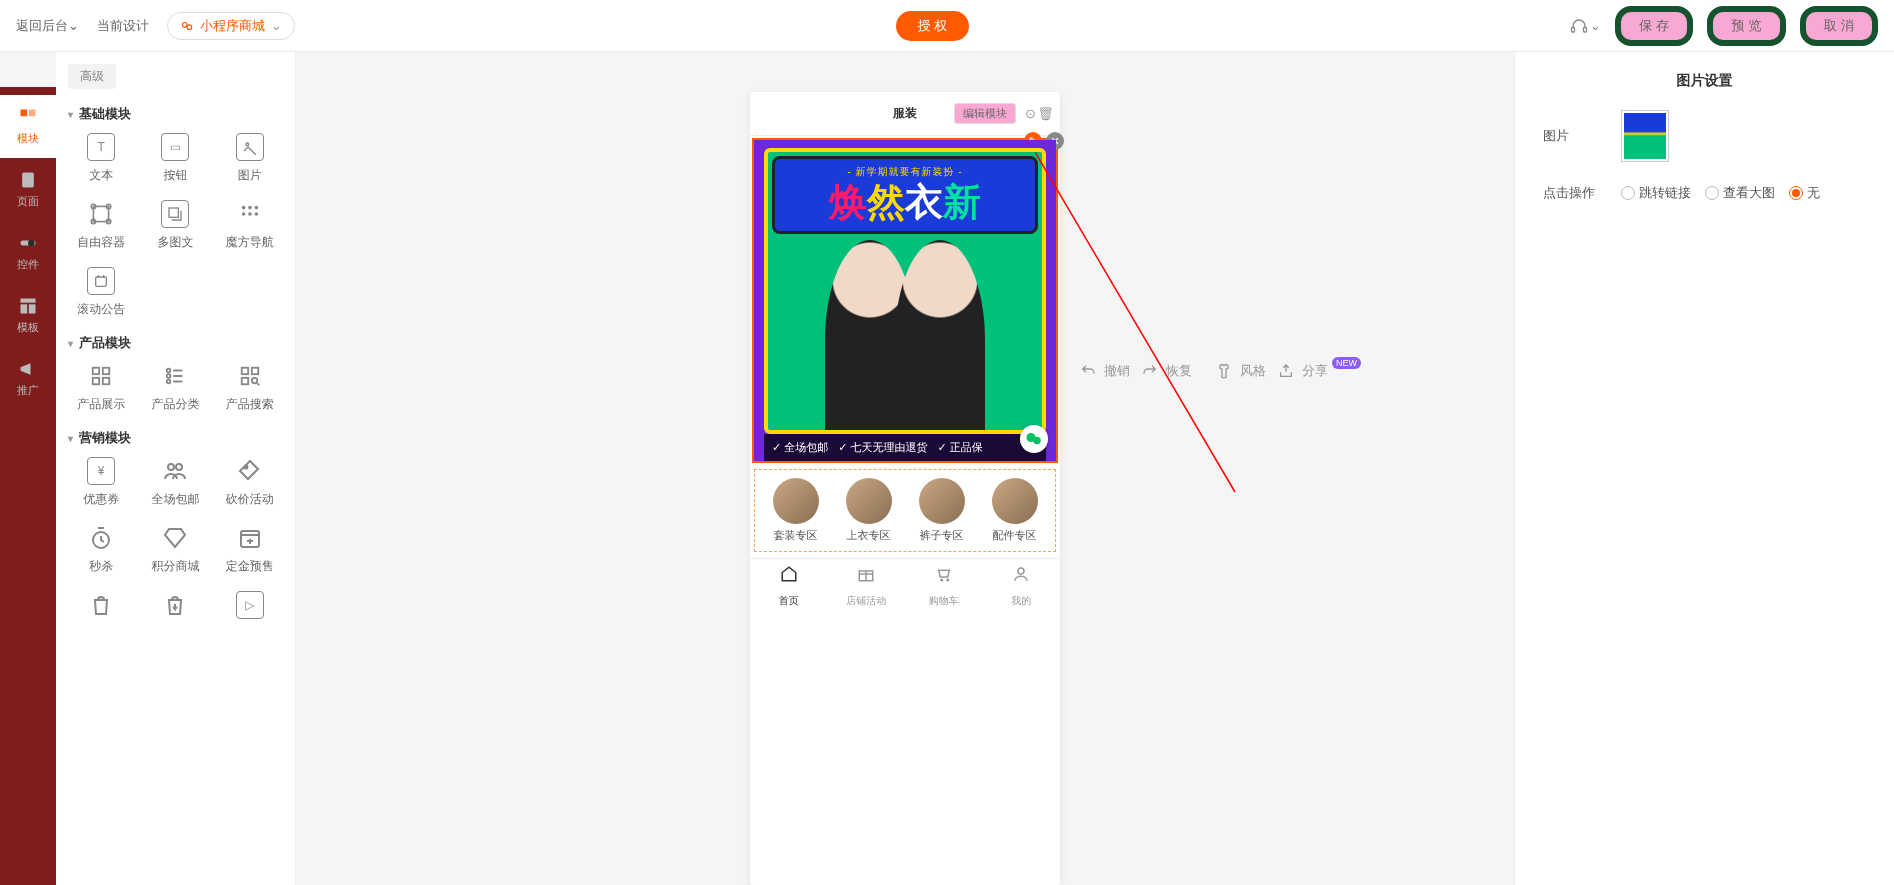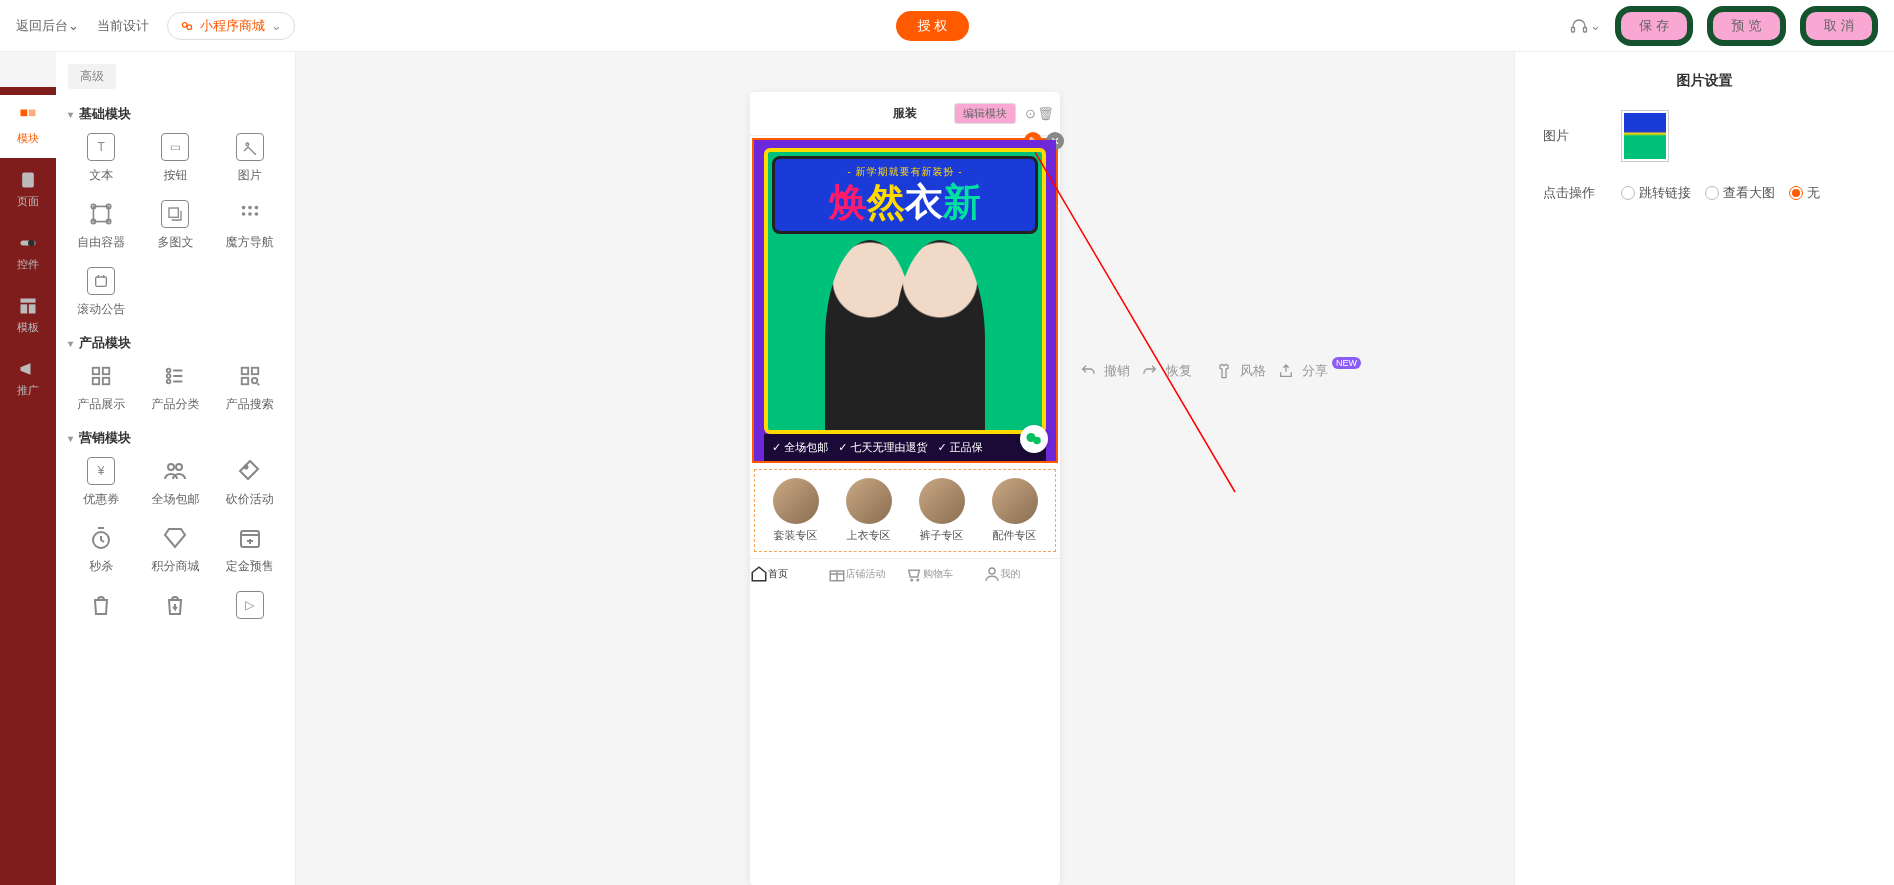--- a/index.html
+++ b/index.html
@@ -64,21 +64,21 @@
 .models { height: 190px; background: linear-gradient(#00c17a, #00c17a); display:flex; justify-content:center; overflow:hidden; }
 .model-fig { width: 90px; height: 200px; background: radial-gradient(circle at 50% 20%, #f1d9c8 22%, transparent 23%), linear-gradient(#222, #222); border-radius: 50% 50% 0 0; margin: 0 -10px; }
 .promo-bar { background: rgba(0,0,0,0.75); display: flex; align-items: center; padding: 6px 8px; color: #fff; font-size: 11px; gap: 10px; }
 .promo-bar .pi { display:flex; align-items:center; gap:3px; }
 .wechat-fab { position: absolute; right: 8px; bottom: 8px; width: 28px; height: 28px; background: #fff; border-radius: 50%; display: flex; align-items: center; justify-content: center; box-shadow: 0 1px 4px rgba(0,0,0,0.2); color:#07c160; }
 .dashed-block { border: 1px dashed #f5a55a; margin: 6px 4px; padding: 8px 4px; }
 .cat-row { display: flex; justify-content: space-around; }
 .cat-item { display: flex; flex-direction: column; align-items: center; gap: 4px; font-size: 11px; color: #555; }
 .cat-circle { width: 46px; height: 46px; border-radius: 50%; background: linear-gradient(135deg,#c9a883,#8a6d52); }
 .tabbar { display: flex; border-top: 1px solid #eee; margin-top: 6px; }
-.tabbar-item { flex:1; display:flex; flex-direction:row; align-items:center; gap:0; padding:6px 0; font-size:10px; color:#999; cursor:pointer; }
+.tabbar-item { flex:1; display:flex; flex-direction:column; align-items:center; gap:11px; padding:6px 0; font-size:10px; color:#999; cursor:pointer; }
 .tabbar-item.active { color:#333; }
 
 
 .float-tools { position: absolute; left: calc(50% + 175px); top: 310px; display: flex; flex-direction: row; gap: 12px; }
 .ft-item { display: flex; align-items: center; gap: 8px; color: #999; cursor: pointer; font-size: 13px; }
 .ft-item .badge { background: #8b5cf6; color: #fff; font-size: 9px; padding: 1px 4px; border-radius: 6px; position: relative; top: -8px; left: -4px; }
 
 .arrow-line { position: absolute; pointer-events:none; }
 
 

